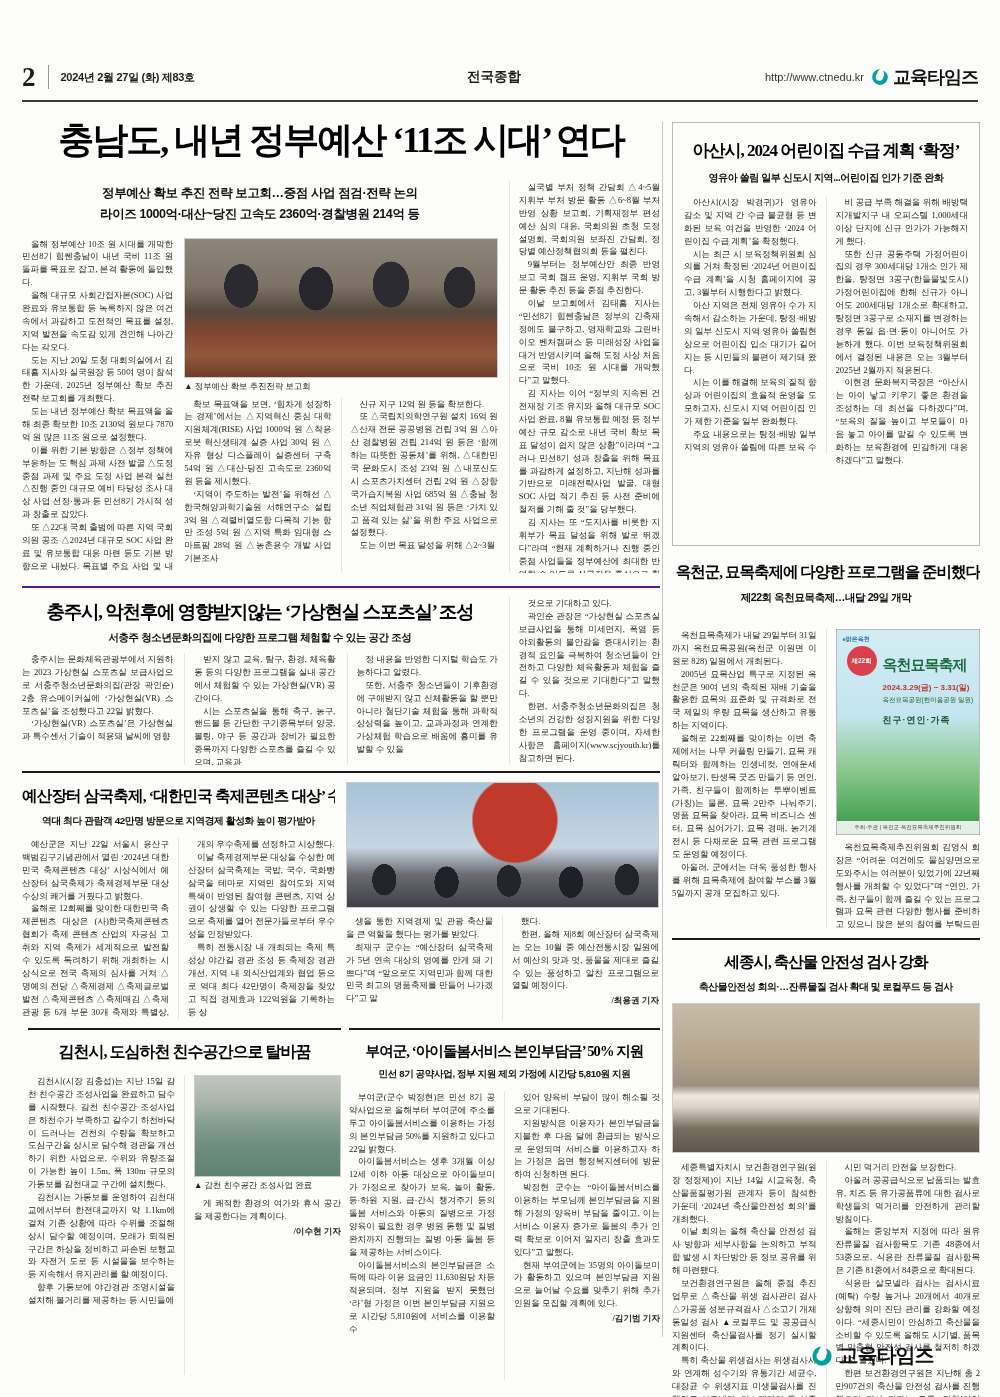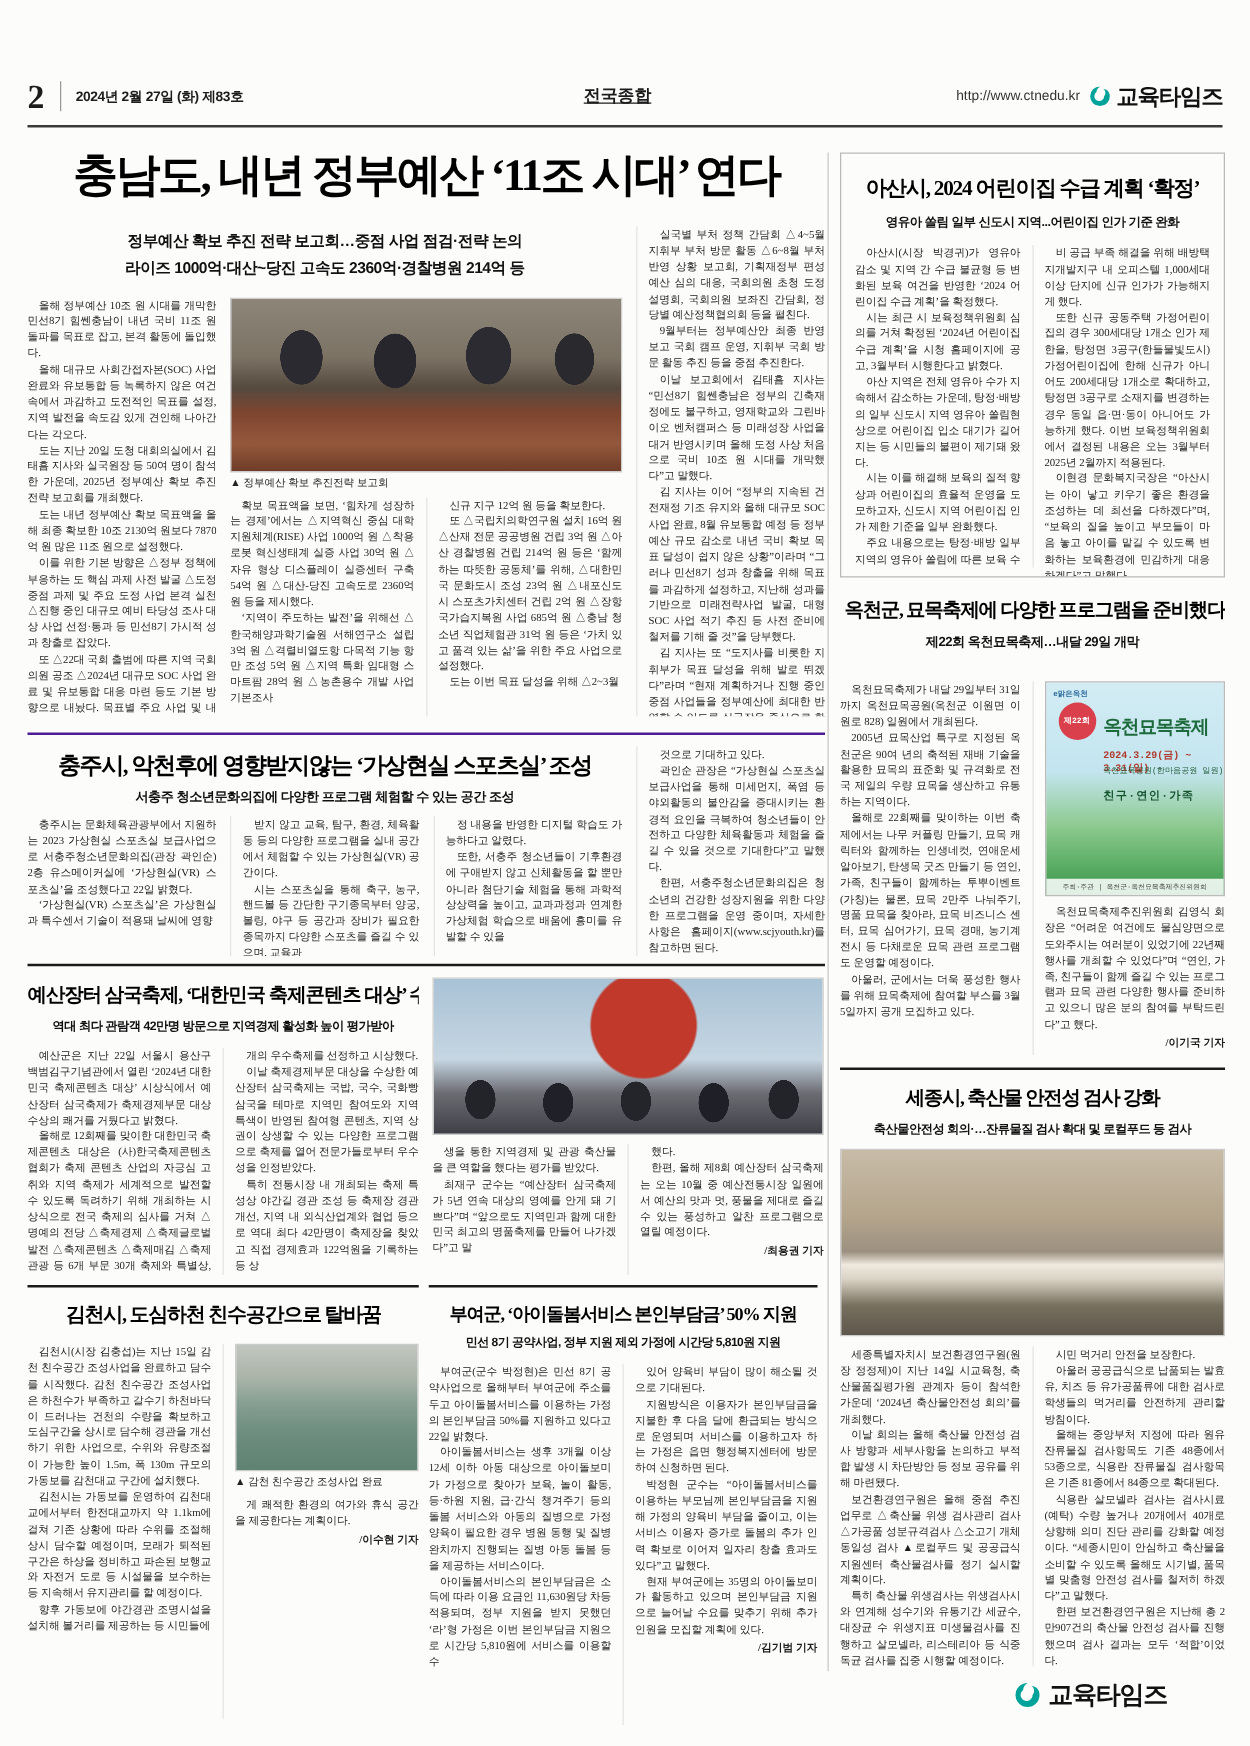--- a/index.html
+++ b/index.html
@@ -4,21 +4,21 @@
 <style>
   html,body{margin:0;padding:0;background:#9a9a9a;}
   .page{position:relative;width:1000px;height:1397px;margin:0 auto;background:#fcfcfa;
         overflow:hidden;color:#1c1c1c;font-family:"Liberation Serif",serif;}
   
   .masthead{position:absolute;top:56px;left:22px;right:22px;height:42px;
             display:flex;align-items:center;font-family:"Liberation Sans",sans-serif;}
   .pagenum{font-size:27px;font-weight:700;font-family:"Liberation Serif",serif;}
   .mh-div{width:1px;height:24px;background:#999;margin:0 12px;}
   .issue{font-size:11px;font-weight:700;letter-spacing:-.3px;}
-  .section{position:absolute;left:0;right:12px;text-align:center;font-size:13.5px;font-weight:700;text-decoration:underline;}
+  .section{position:absolute;left:0;right:12px;text-align:center;font-size:13.5px;font-weight:700;}
   .mh-right{margin-left:auto;display:flex;align-items:center;gap:7px;z-index:2;}
   .url{font-size:11px;color:#333;}
   .brand{display:flex;align-items:center;gap:4px;}
   .brand-name{font-size:18px;font-weight:800;letter-spacing:-1px;color:#111;}
   .swirl{width:18px;height:18px;}
   .mh-rule{position:absolute;top:100px;left:22px;right:22px;border-top:2px solid #3a3a3a;}
   
   .left-col{position:absolute;left:22px;top:110px;width:638px;}
   .right-rail{position:absolute;left:672px;top:122px;width:308px;}
   .vsep{position:absolute;left:662px;top:122px;height:1215px;border-left:1px solid #c7c7c7;}
@@ -67,47 +67,47 @@
      radial-gradient(circle at 54% 30%,#c0392b 0 22%,transparent 23%),
      radial-gradient(ellipse 20px 26px at 12% 78%,#23232a 0 60%,transparent 61%),
      radial-gradient(ellipse 20px 26px at 32% 80%,#202028 0 60%,transparent 61%),
      radial-gradient(ellipse 20px 26px at 52% 79%,#24242b 0 60%,transparent 61%),
      radial-gradient(ellipse 20px 26px at 72% 80%,#1f1f27 0 60%,transparent 61%),
      radial-gradient(ellipse 20px 26px at 90% 78%,#23232a 0 60%,transparent 61%),
      linear-gradient(180deg,#a8c2d6 0%,#c6d6e2 52%,#6b6b72 74%,#3f3f47 100%);
      margin-bottom:7px;}
   .ys-cols{flex:1;overflow:hidden;justify-content:space-between;}
   
-  .bottom-row{margin-top:8px;display:flex;gap:8px;height:352px;}
+  .bottom-row{margin-top:8px;display:flex;gap:8px;height:352px;justify-content:flex-end;}
   .a-gimcheon{width:313px;border-top:2px solid #1a1a1a;padding-top:8px;overflow:hidden;}
   .a-buyeo{width:311px;border-top:2px solid #1a1a1a;padding-top:8px;overflow:hidden;}
   .hl-gc{font-size:16px;letter-spacing:-1px;margin:4px 0 12px;}
   .hl-by{font-size:14.5px;letter-spacing:-.9px;margin:4px 0 7px;}
   .a-buyeo .sub{font-size:9.6px;margin-bottom:10px;}
   .ph-river{height:102px;background:
      linear-gradient(180deg,#c2c6c0 0%,#aab4a8 26%,#87a093 46%,#6f8f80 68%,#5f8273 100%);
      margin-bottom:2px;}
   .bt-cols{height:300px;}
   
-  .a-asan{border:1px solid #b9b9b9;padding:12px 11px 10px;height:340px;box-sizing:border-box;overflow:hidden;}
+  .a-asan{border:1px solid #b9b9b9;padding:12px 11px 10px;height:424px;box-sizing:border-box;overflow:hidden;}
   .hl-as{font-size:17px;letter-spacing:-1px;margin:4px 0 9px;}
   .a-asan .sub{font-size:10px;margin-bottom:11px;}
   .a-okcheon{margin-top:14px;height:368px;overflow:hidden;}
   .hl-ok{font-size:15.5px;letter-spacing:-1px;margin:2px 0 8px;text-align:right;}
   .a-okcheon .sub{font-size:10.5px;margin-bottom:24px;}
   .a-sejong{margin-top:10px;border-top:2px solid #1a1a1a;padding-top:9px;height:468px;overflow:hidden;}
   .hl-sj{font-size:15.5px;letter-spacing:-1px;margin:3px 0 8px;}
   .a-sejong .sub{font-size:9.8px;margin-bottom:9px;}
   .ph-room{height:150px;background:
      linear-gradient(180deg,#c8bca8 0%,#b4a58c 36%,#9c9080 55%,#efe9df 62%,#d9d2c4 70%,#77705f 84%,#5e574b 100%);
      margin-bottom:8px;}
   
-  .poster{position:relative;width:100%;height:172px;border:1px solid #bbb;box-sizing:border-box;
+  .poster{position:relative;width:100%;height:206px;border:1px solid #bbb;box-sizing:border-box;
           background:linear-gradient(180deg,#d3ecf4 0%,#c3e5ef 42%,#8cc98e 68%,#55aa60 88%,#3f9450 100%);
-          font-family:Liberation Mono, monospace;overflow:hidden;margin-bottom:6px;}
+          font-family:Liberation Sans, sans-serif;overflow:hidden;margin-bottom:6px;}
   .p-badge{position:absolute;top:5px;left:6px;font-size:6px;font-weight:700;color:#2a6a9a;}
   .p-heart{position:absolute;top:16px;left:10px;width:30px;height:30px;border-radius:50%;
            background:#d9404b;color:#fff;font-size:6.5px;font-weight:700;display:flex;
            align-items:center;justify-content:center;text-align:center;line-height:1.1;}
   .p-title{position:absolute;top:26px;left:46px;right:6px;font-size:15px;font-weight:900;
            color:#1d6b3c;letter-spacing:-1px;}
   .p-date{position:absolute;top:52px;left:46px;font-size:8px;font-weight:700;color:#b03a2e;}
   .p-place{position:absolute;top:66px;left:46px;font-size:6.5px;color:#235c33;}
   .p-tag{position:absolute;top:84px;left:46px;font-size:9px;font-weight:800;color:#14532d;letter-spacing:1px;}
   .p-foot{position:absolute;bottom:0;left:0;right:0;height:13px;background:rgba(255,255,255,.85);

